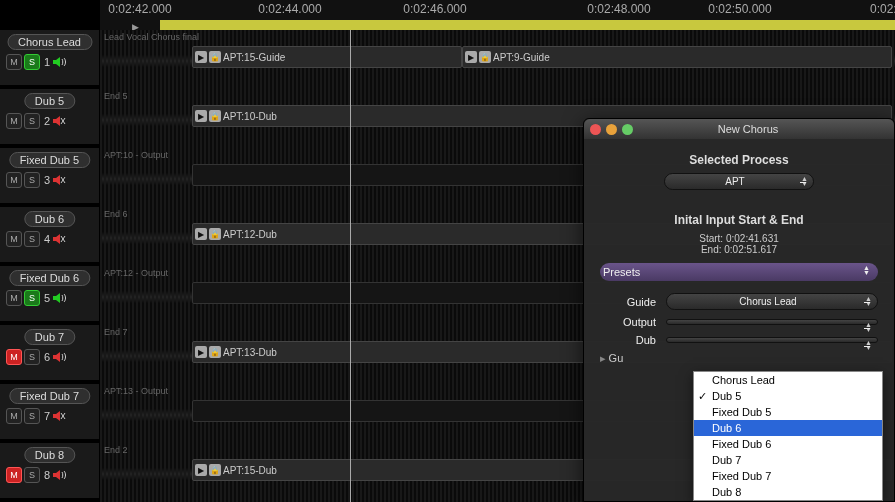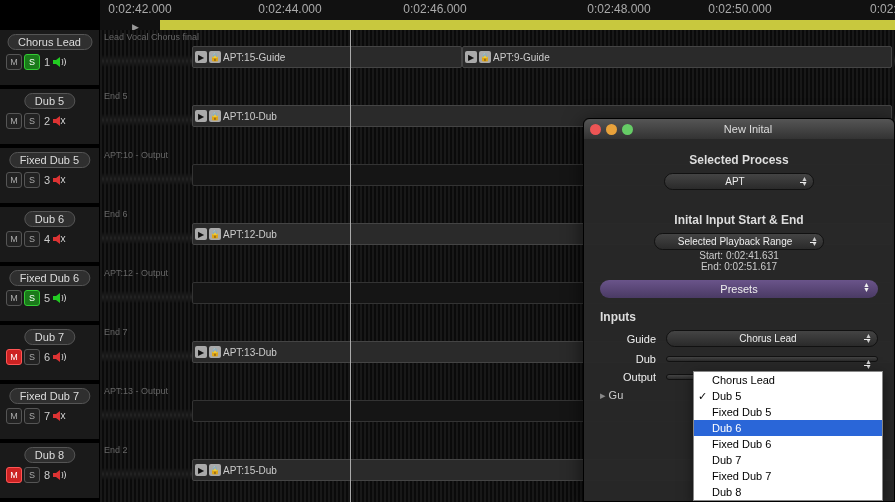--- a/index.html
+++ b/index.html
@@ -45,21 +45,21 @@
   .tl-r { background: #e55; } .tl-y { background: #e9a23b; } .tl-g { background: #6c6; }
   .tl-title { flex: 1; text-align: center; color: #ddd; font-size: 11px; margin-right: 30px; }
   .dlg-body { padding: 10px 16px; color: #ddd; }
   .sec-h { text-align: center; font-weight: bold; font-size: 12px; margin: 4px 0 6px; }
   .select { background: linear-gradient(#444,#2a2a2a); border: 1px solid #111; border-radius: 10px; padding: 2px 18px 2px 10px; font-size: 10px; color: #eee; position: relative; text-align: center; }
   .select::after { content: ""; position: absolute; right: 6px; top: 3px; width: 8px; height: 10px; background:
     linear-gradient(#eee,#eee) center/6px 1px no-repeat; }
   .select .updn { position: absolute; right: 5px; top: 2px; font-size: 7px; line-height: 5px; color: #ccc; }
   .row-c { display: flex; justify-content: center; }
   .small { font-size: 10px; color: #ccc; text-align: center; }
-  .presets { background: linear-gradient(#6a548a,#4a3a64); border-radius: 10px; padding: 3px; text-align: center; color: #eee; font-size: 11px; position: relative; margin: 8px 0 12px; }
+  .presets { background: linear-gradient(#6a548a,#4a3a64); border-radius: 10px; padding: 3px; text-align: left; color: #eee; font-size: 11px; position: relative; margin: 8px 0 12px; }
   .presets .updn { position: absolute; right: 8px; top: 2px; font-size: 7px; line-height: 5px; }
   .inputs-h { font-weight: bold; font-size: 12px; margin-bottom: 6px; }
   .form-row { display: flex; align-items: center; font-size: 11px; color: #eee; margin-bottom: 6px; }
   .form-row .lbl { width: 56px; text-align: right; margin-right: 10px; }
   .form-row .sel { flex: 1; }
   .disclosure { margin-top: 6px; color: #ccc; font-size: 11px; }
   .disclosure::before { content: "▸ "; color: #888; }
 
   
   .dropdown { position: absolute; left: 693px; top: 371px; width: 190px; background: #fff; border: 1px solid #888; z-index: 200; box-shadow: 0 4px 12px rgba(0,0,0,0.5); }
@@ -245,61 +245,55 @@
         <span class="clip-text">APT:15-Dub</span>
       </div>
     </div>
   </div>
 
 <div class="dialog">
   <div class="titlebar">
     <div class="tl-btn tl-r"></div>
     <div class="tl-btn tl-y"></div>
     <div class="tl-btn tl-g"></div>
-    <div class="tl-title"><span>New Inital</span></div>
+    <div class="tl-title"><span>New Chorus</span></div>
   </div>
   <div class="dlg-body">
     <div class="sec-h">Selected Process</div>
     <div class="row-c">
       <div class="select" style="min-width:150px">
         <span>APT</span><span class="updn">▲<br>▼</span>
       </div>
     </div>
     <div class="sec-h" style="margin-top:23px">Inital Input Start &amp; End</div>
-    <div class="row-c">
-      <div class="select" style="min-width:170px">
-        <span>Selected Playback Range</span><span class="updn">▲<br>▼</span>
-      </div>
-    </div>
     <div class="small">
       <span>Start:</span> <span>0:02:41.631</span>
     </div>
     <div class="small">
       <span>End:</span> <span>0:02:51.617</span>
     </div>
     <div class="presets">
       <span>Presets</span><span class="updn">▲<br>▼</span>
     </div>
 
-    <div class="inputs-h">Inputs</div>
 
     <div class="form-row">
       <div class="lbl">Guide</div>
       <div class="select sel">
         <span>Chorus Lead</span><span class="updn">▲<br>▼</span>
       </div>
     </div>
     <div class="form-row">
-      <div class="lbl">Dub</div>
+      <div class="lbl">Output</div>
       <div class="select sel">
           <span class="updn">▲<br>▼</span>
         </div>
     </div>
     <div class="form-row">
-      <div class="lbl">Output</div>
+      <div class="lbl">Dub</div>
       <div class="select sel">
           <span class="updn">▲<br>▼</span>
         </div>
     </div>
 
     <div class="disclosure">
       <span>Gu</span>
     </div>
   </div>
 </div>

